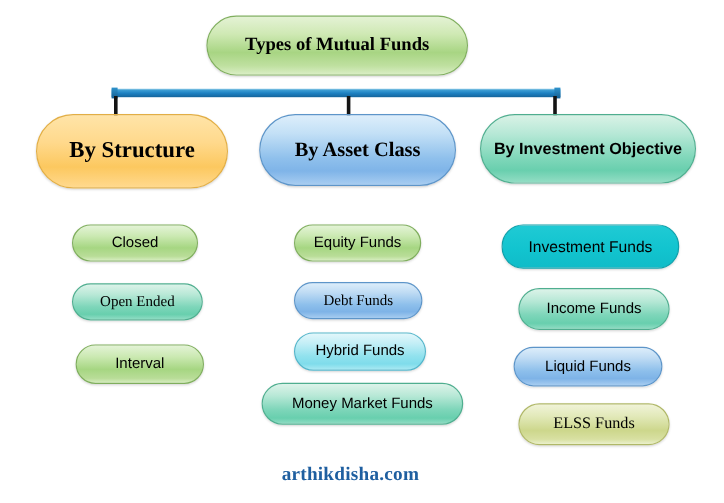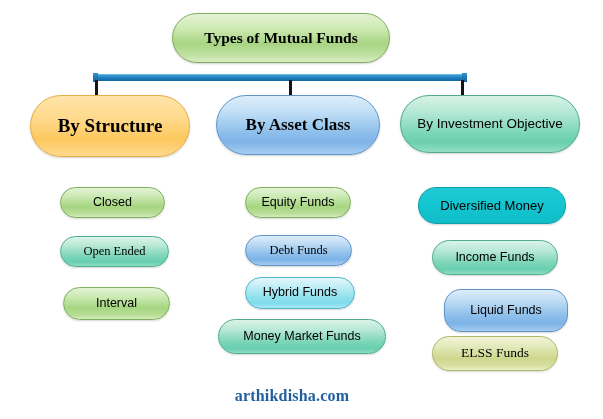--- a/index.html
+++ b/index.html
@@ -98,21 +98,21 @@
     background: linear-gradient(to bottom,
         #ddeefb 0%, #c3e0f6 26%, #8fc0ec 62%, #7fb4e8 80%, #a8cdf1 100%);
     border-color: #5d95c9;
     box-shadow: 0 1px 2px rgba(0,0,0,0.18);
   }
   .n-objective {
     left: 400px; top: 95px;
     width: 180px; height: 58px;
     border-radius: 29px;
     font-size: 13.5px;
-    font-weight: normal;
+    font-weight: bold;
     font-family: "Liberation Sans", sans-serif;
     background: linear-gradient(to bottom,
         #d9f2e6 0%, #b6e8d6 28%, #82d8bb 62%, #69cfae 82%, #93ddc4 100%);
     border-color: #4fae8f;
     box-shadow: 0 1px 2px rgba(0,0,0,0.18);
   }
 
   
   .leaf {
     font-size: 12.5px;
@@ -165,21 +165,21 @@
 
   
   .p-equity    { left: 245px; top: 187px; width: 106px; height: 31px; border-radius: 16px; }
   .p-debt      { left: 245px; top: 235px; width: 107px; height: 31px; border-radius: 16px; }
   .p-hybrid    { left: 245px; top: 277px; width: 110px; height: 32px; border-radius: 16px; }
   .p-money     { left: 218px; top: 319px; width: 168px; height: 35px; border-radius: 18px; }
 
   
   .p-div       { left: 418px; top: 187px; width: 148px; height: 37px; border-radius: 18px; font-size: 13px; }
   .p-income    { left: 432px; top: 240px; width: 126px; height: 35px; border-radius: 18px; }
-  .p-liquid    { left: 444px; top: 289px; width: 124px; height: 43px; border-radius: 17px; }
+  .p-liquid    { left: 428px; top: 289px; width: 124px; height: 33px; border-radius: 17px; }
   .p-elss      { left: 432px; top: 336px; width: 126px; height: 35px; border-radius: 18px; font-size: 13.5px; }
 
   
   .watermark {
     position: absolute;
     left: 0; top: 387px;
     width: 584px;
     text-align: center;
     font-family: "Liberation Serif", serif;
     font-weight: bold;
@@ -231,21 +231,21 @@
     <span>Equity Funds</span>
   </div>
   <div class="node leaf sans g-cyan p-hybrid">
     <span>Hybrid Funds</span>
   </div>
   <div class="node leaf sans g-teal p-money">
     <span>Money Market Funds</span>
   </div>
 
   <div class="node leaf sans g-bright p-div">
-    <span>Diversified Money</span>
+    <span>Investment Funds</span>
   </div>
   <div class="node leaf sans g-teal p-income">
     <span>Income Funds</span>
   </div>
   <div class="node leaf sans g-blue p-liquid">
     <span>Liquid Funds</span>
   </div>
   <div class="node leaf serif g-olive p-elss">
     <span>ELSS Funds</span>
   </div>

